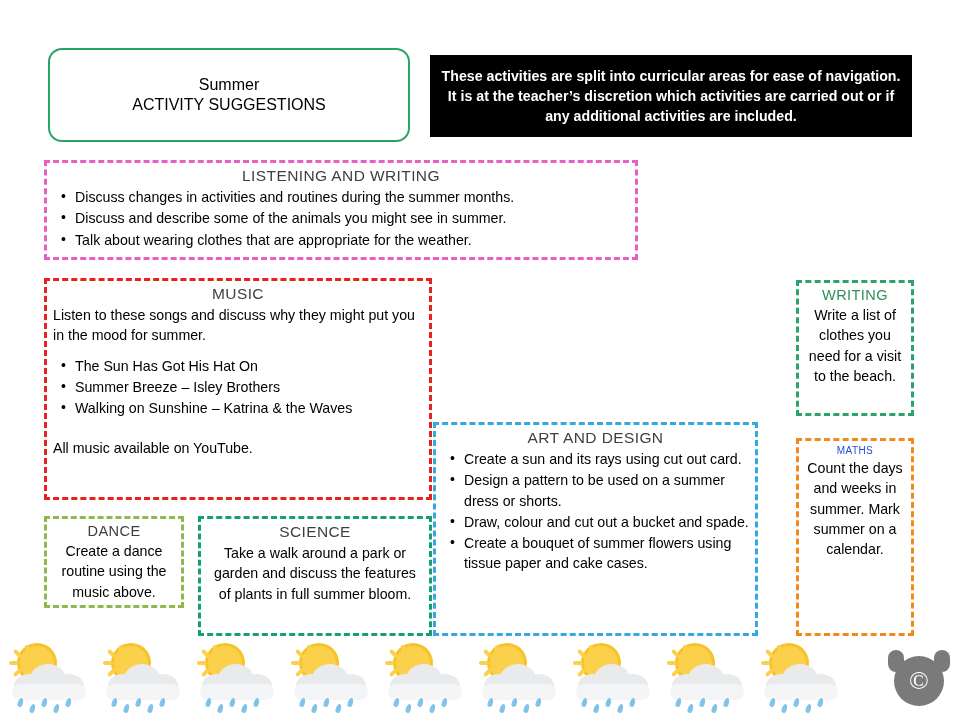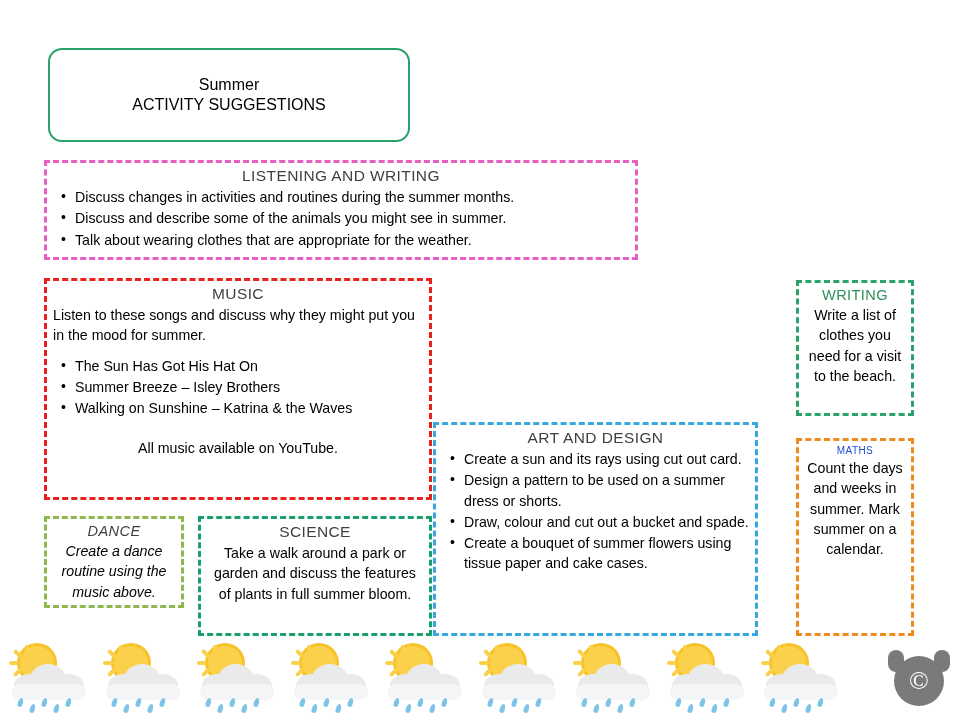--- a/index.html
+++ b/index.html
@@ -120,21 +120,21 @@
 
   #music {
     left: 44px;
     top: 278px;
     width: 388px;
     height: 222px;
     border-color: #e8211b;
   }
   #music h3 { color: #3f3f3f; }
   #music .intro { margin-bottom: 10px; }
-  #music .footer { text-align: center; margin-top: 20px; }
+  #music .footer { margin-top: 20px; }
 
   #technologies {
     left: 452px;
     top: 284px;
     width: 325px;
     height: 134px;
     border-color: #f2c511;
   }
   #technologies h3 { color: #3f3f3f; }
 
@@ -166,21 +166,20 @@
   }
   #maths h3 { color: #1d4ed8; font-size: 10px; }
   #maths p { text-align: center; }
 
   #dance {
     left: 44px;
     top: 516px;
     width: 140px;
     height: 92px;
     border-color: #8fb84f;
-    font-style: italic;
   }
   #dance h3 { color: #3f3f3f; font-size: 14.6px; }
   #dance p { text-align: center; }
 
   #science {
     left: 198px;
     top: 516px;
     width: 234px;
     height: 120px;
     border-color: #17a06a;
@@ -280,20 +279,21 @@
 </head>
 <body>
 
 <div class="page">
 
   <div class="title-box">
     <div>Summer</div>
     <div>ACTIVITY SUGGESTIONS</div>
   </div>
 
+  <div class="note-box">These activities are split into curricular areas for ease of navigation. It is at the teacher’s discretion which activities are carried out or if any additional activities are included.</div>
 
   <div class="box" id="listening-talking">
     <h3>LISTENING AND WRITING</h3>
     <ul>
       <li>Discuss changes in activities and routines during the summer months.</li>
       <li>Discuss and describe some of the animals you might see in summer.</li>
       <li>Talk about wearing clothes that are appropriate for the weather.</li>
     </ul>
   </div>
 

